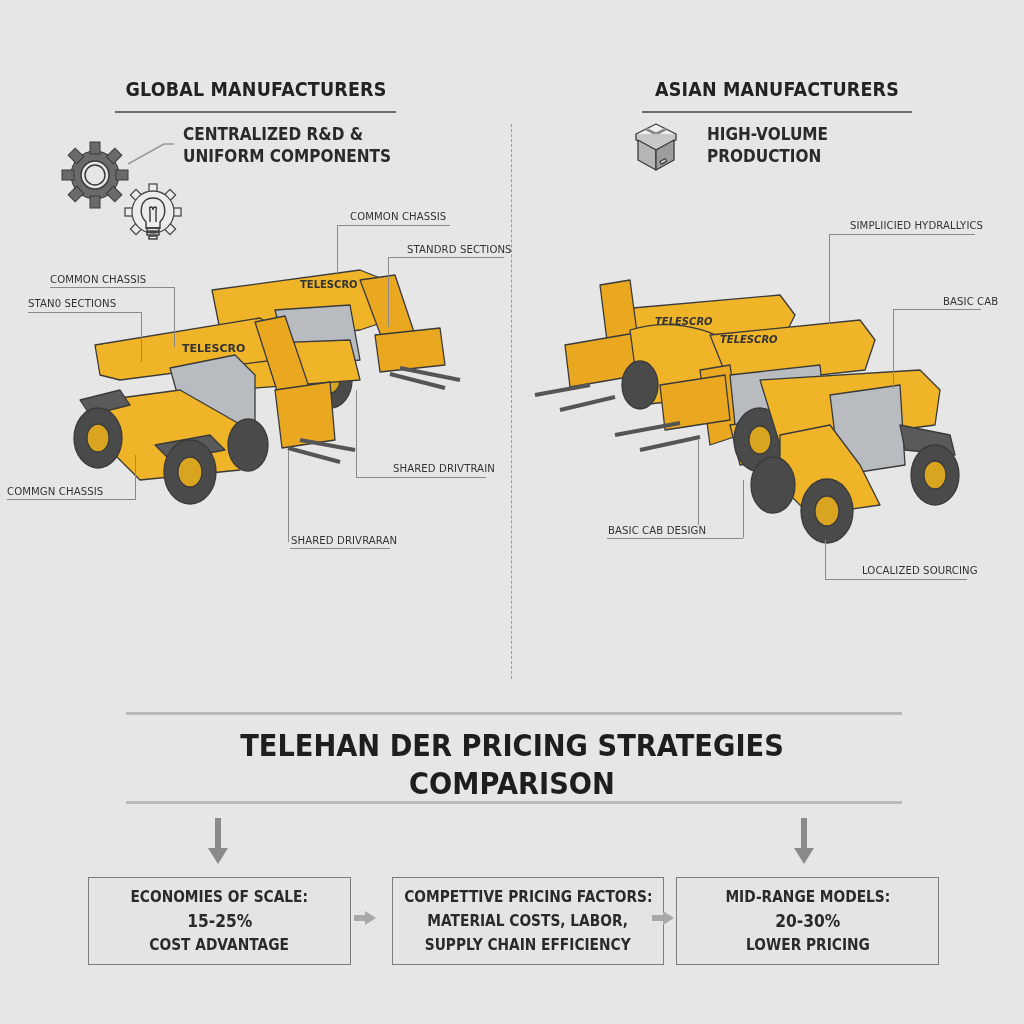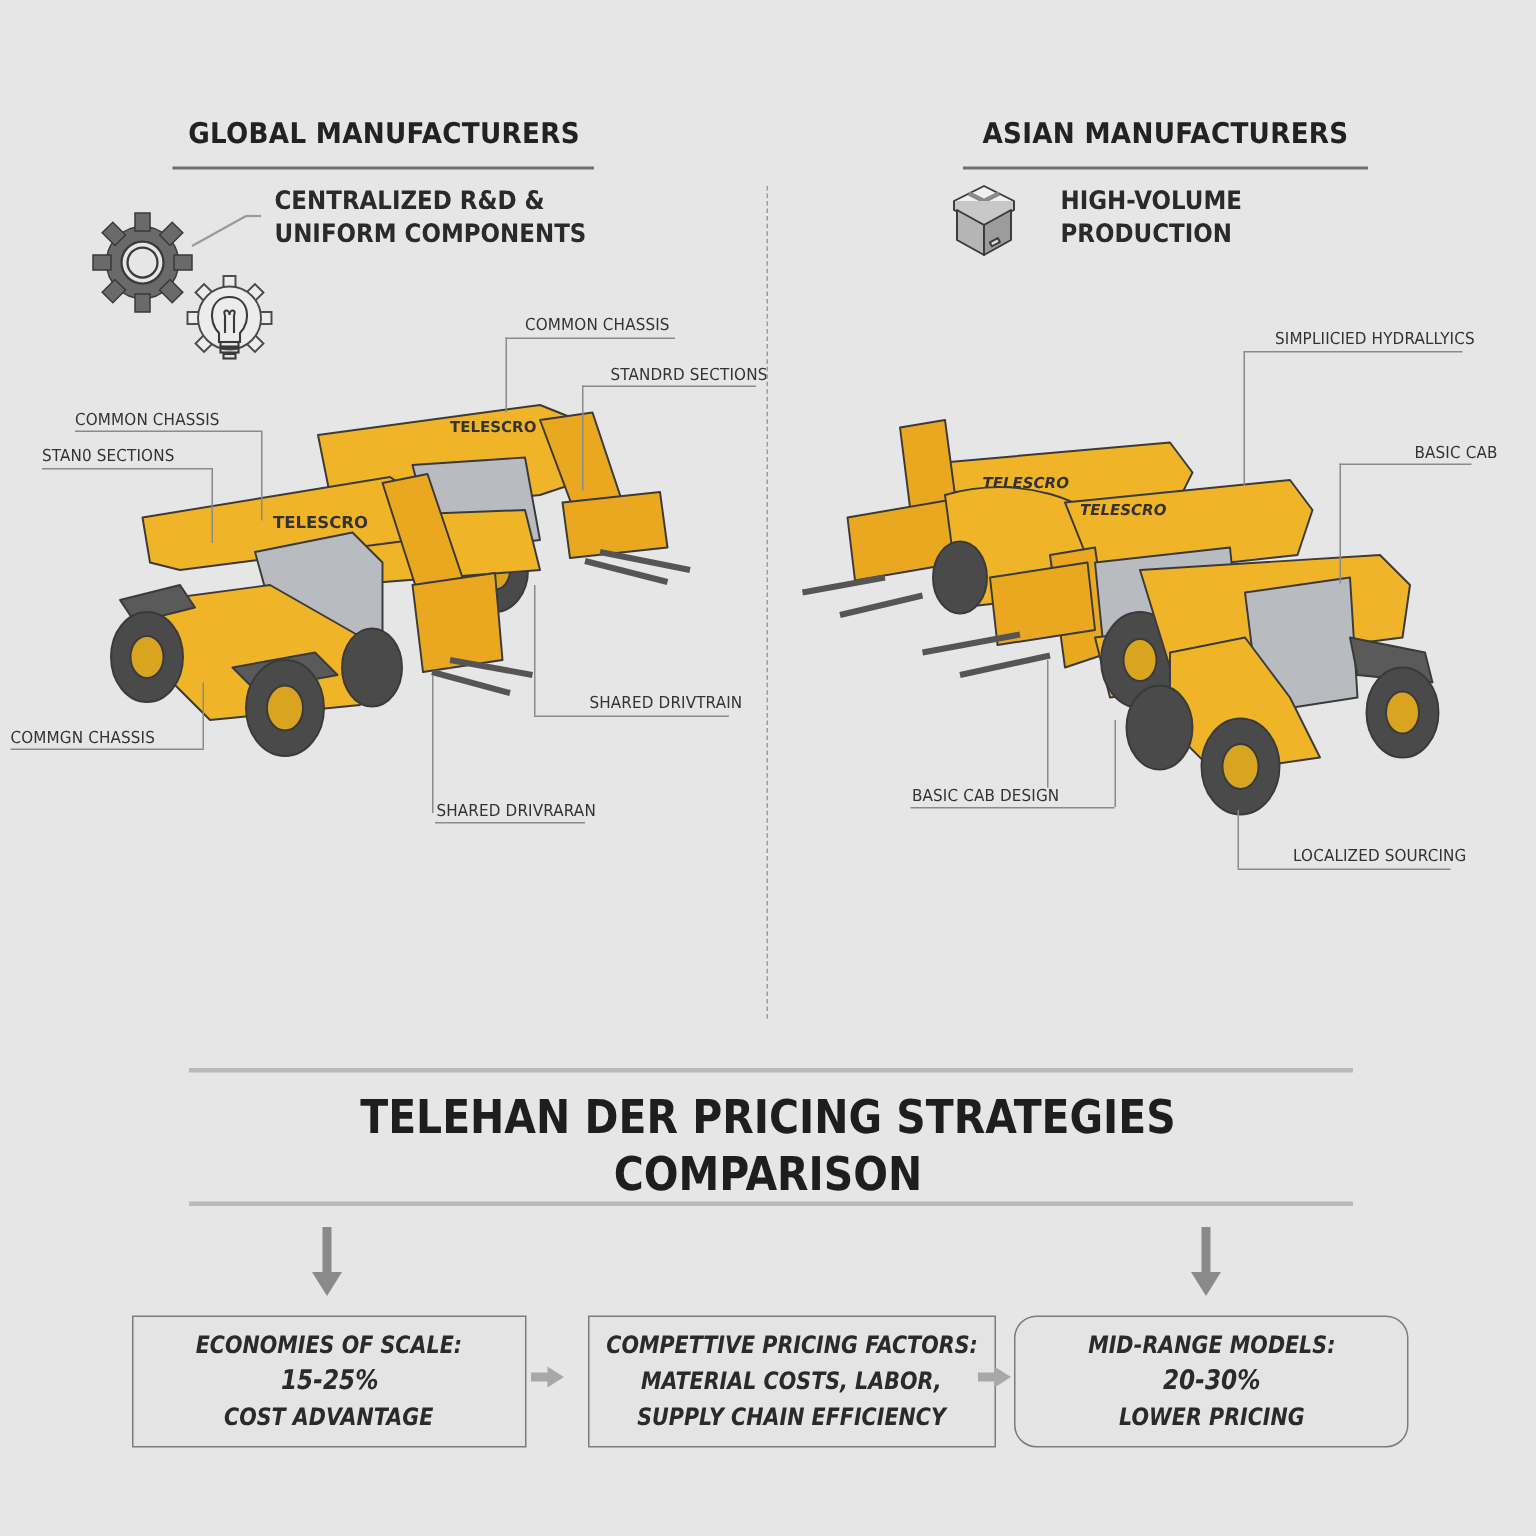--- a/index.html
+++ b/index.html
@@ -35,21 +35,20 @@
       position: absolute; left: 0; width: 1024px; text-align: center;
       font-size: 31px; font-weight: bold; line-height: 38px; color: #1e1e1e;
       transform: scaleX(0.88);
     }
     .hbar { position: absolute; left: 126px; width: 776px; height: 3px; background: #b9b9b9; }
     .box {
       position: absolute; top: 877px; height: 86px;
       border: 1.5px solid #7c7c7c; background: #e4e4e4;
       display: flex; flex-direction: column; justify-content: center; align-items: center;
       text-align: center;
-      font-style: italic;
     }
     .box .line {
       font-size: 16px; font-weight: bold; line-height: 24px; color: #2a2a2a;
       transform: scaleX(0.86); white-space: nowrap;
     }
     .box .big { font-size: 18px; }
     .arrow-down { position: absolute; top: 818px; width: 20px; height: 48px; }
     .arrow-right { position: absolute; top: 911px; width: 22px; height: 14px; }
     svg { display: block; }
   </style>
@@ -278,18 +277,18 @@
     <div class="line">COMPETTIVE PRICING FACTORS:</div>
     <div class="line">MATERIAL COSTS, LABOR,</div>
     <div class="line">SUPPLY CHAIN EFFICIENCY</div>
   </div>
 
   <svg class="arrow-right" style="left:652px;" viewBox="0 0 22 14">
     <rect x="0" y="4" width="12" height="6" fill="#a8a8a8"></rect>
     <polygon points="11,0 22,7 11,14" fill="#a8a8a8"></polygon>
   </svg>
 
-  <div class="box" style="left:676px; width:261px;border-radius:15px;">
+  <div class="box" style="left:676px; width:261px;">
     <div class="line">MID-RANGE MODELS:</div>
     <div class="line big">20-30%</div>
     <div class="line">LOWER PRICING</div>
   </div>
 </div>
 
 </body></html>

